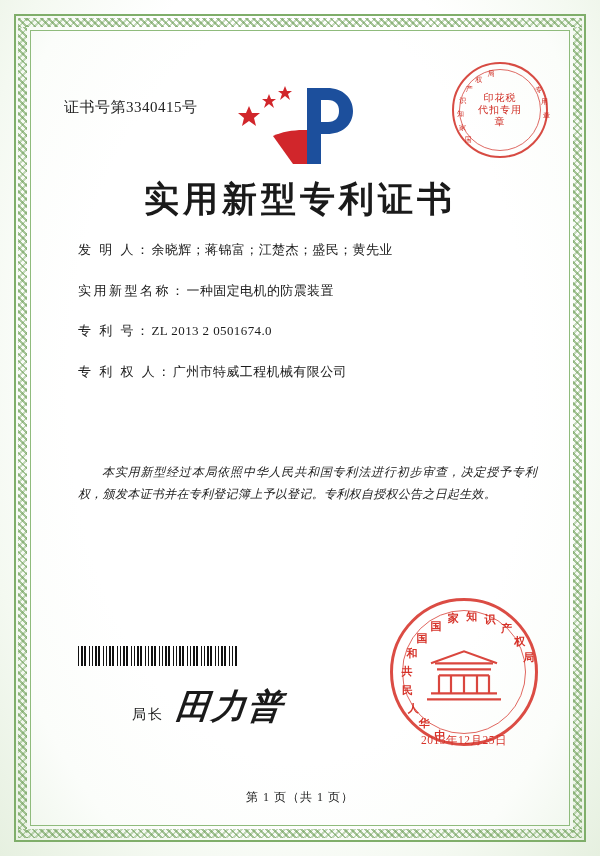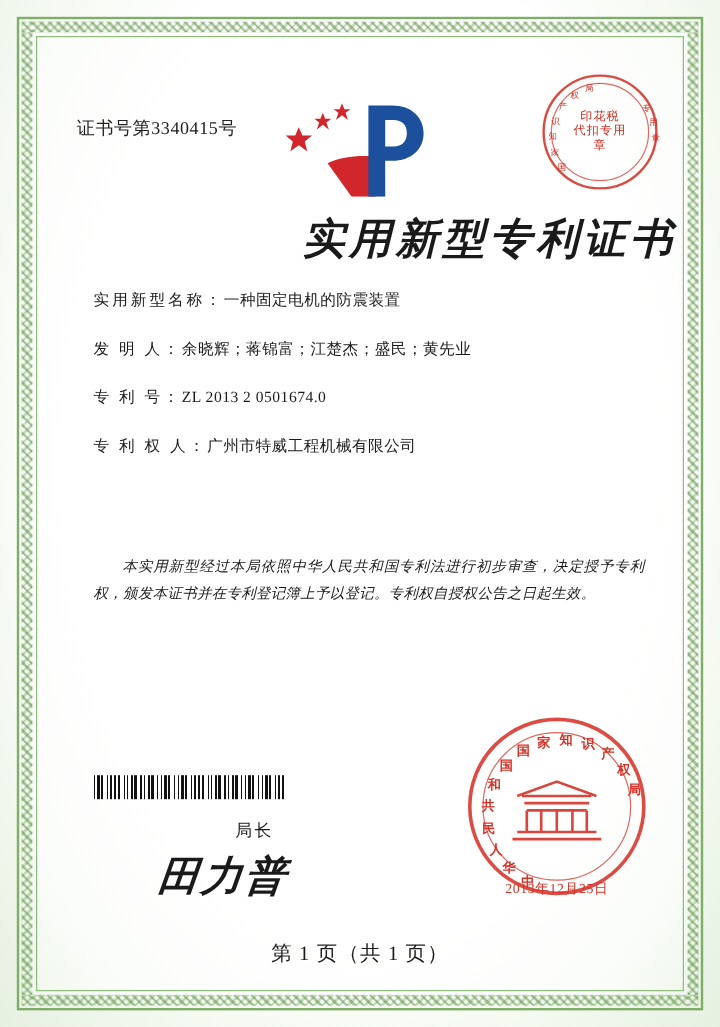--- a/index.html
+++ b/index.html
@@ -122,27 +122,26 @@
     text-align: center;
     letter-spacing: 1px;
     font-family: "Liberation Serif", serif;
   }
 
   
   .title {
     position: absolute;
     left: 0; right: 0;
     top: 140px;
-    text-align: right;
+    text-align: center;
     font-size: 35px;
     font-weight: bold;
     letter-spacing: 4px;
     color: #1a1a1a;
     font-family: "Liberation Serif", serif;
-    font-style: italic;
   }
 
   
   .fields {
     position: absolute;
     left: 42px;
     right: 38px;
     top: 205px;
   }
   .field-row {
@@ -190,21 +189,20 @@
       #111 6px 8px, #fff 8px 11px, #111 11px 12px, #fff 12px 14px);
   }
 
   
   .sign-row {
     position: absolute;
     left: 96px;
     top: 648px;
     display: flex;
     align-items: flex-end;
-    flex-direction: column;
   }
   .sign-label {
     font-size: 14px;
     letter-spacing: 2px;
     color: #1b1b1b;
     margin-right: 12px;
     padding-bottom: 6px;
   }
   .signature {
     font-family: "Liberation Serif", serif;
@@ -271,21 +269,21 @@
     color: #d6332a;
     letter-spacing: 0.5px;
   }
 
   
   .footer {
     position: absolute;
     left: 0; right: 0;
     bottom: 14px;
     text-align: center;
-    font-size: 17px;
+    font-size: 12px;
     color: #1b1b1b;
     letter-spacing: 1px;
   }
 </style>
 </head>
 <body>
 
 <div class="page">
 
   <div class="border-pattern"></div>
@@ -324,24 +322,24 @@
         <span style="transform: rotate(73deg) translate(0,-43px) rotate(-73deg)">用</span>
         <span style="transform: rotate(91deg) translate(0,-43px) rotate(-91deg)">章</span>
       </div>
       <div class="center-text">印花税<br>代扣专用章</div>
     </div>
 
     <div class="title">实用新型专利证书</div>
 
     <div class="fields">
       <div class="field-row">
+        <span class="field-label">发 明 人：</span><span class="field-value">余晓辉；蒋锦富；江楚杰；盛民；黄先业</span>
+      </div>
+      <div class="field-row">
         <span class="field-label">实用新型名称：</span><span class="field-value">一种固定电机的防震装置</span>
-      </div>
-      <div class="field-row">
-        <span class="field-label">发 明 人：</span><span class="field-value">余晓辉；蒋锦富；江楚杰；盛民；黄先业</span>
       </div>
       <div class="field-row">
         <span class="field-label">专 利 号：</span><span class="field-value">ZL 2013 2 0501674.0</span>
       </div>
       <div class="field-row">
         <span class="field-label">专 利 权 人：</span><span class="field-value">广州市特威工程机械有限公司</span>
       </div>
     </div>
 
     <div class="paras">

